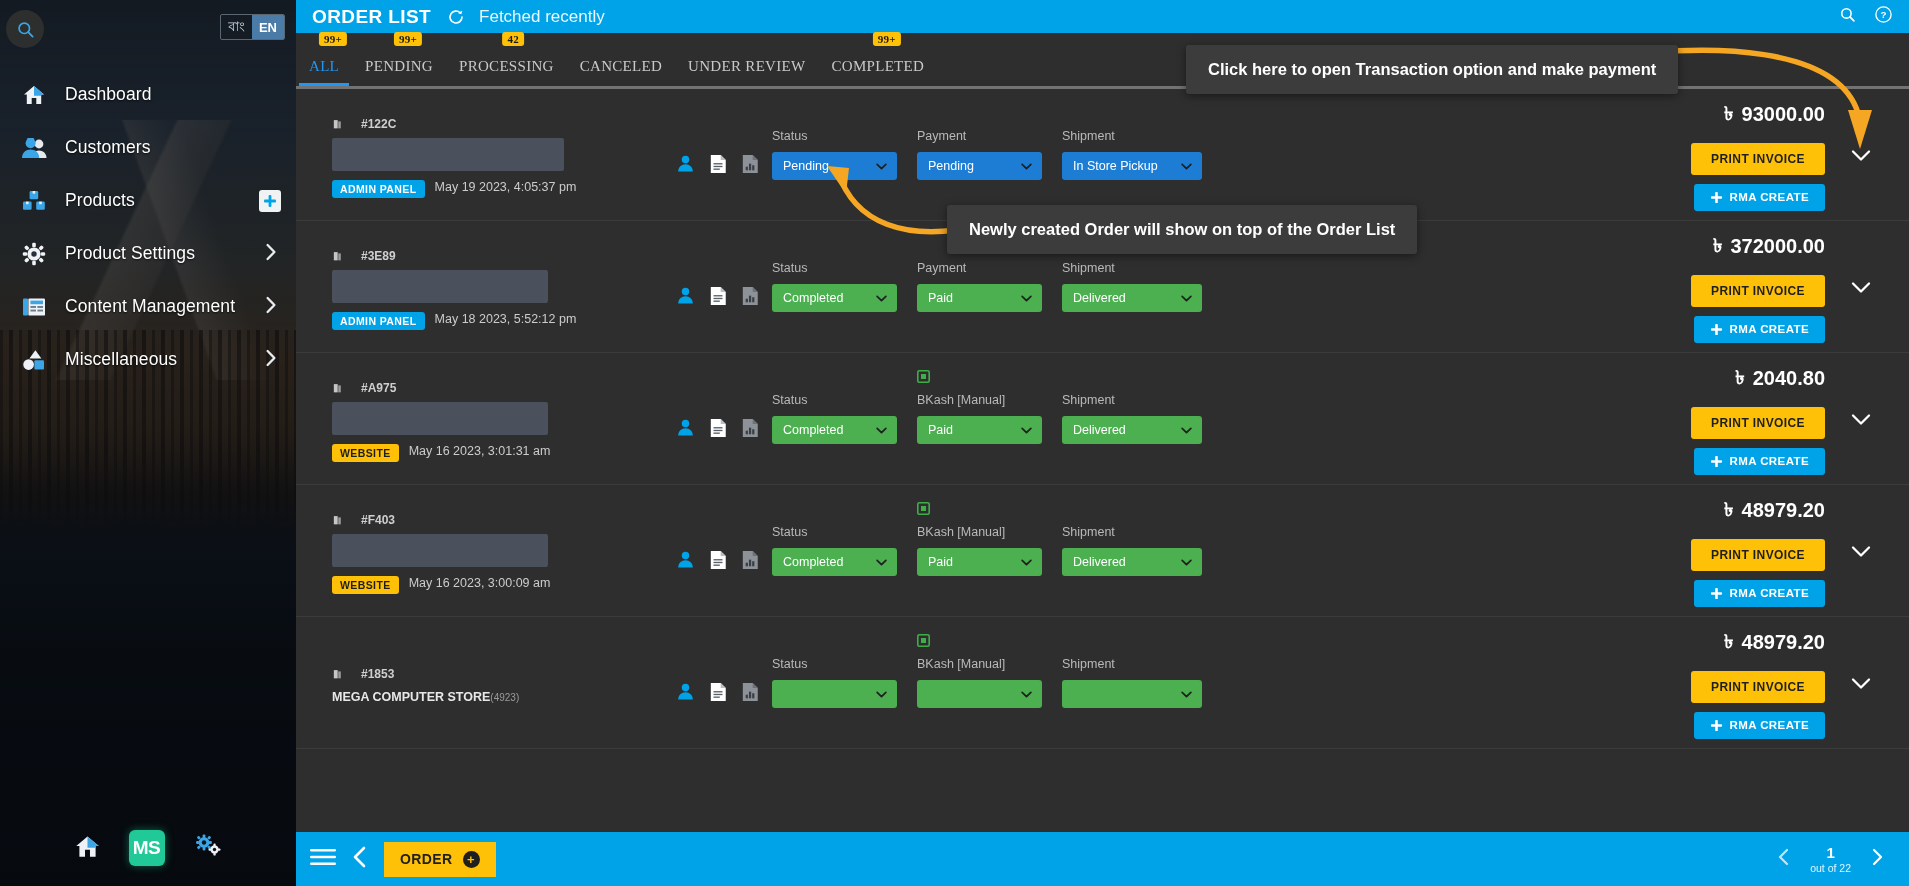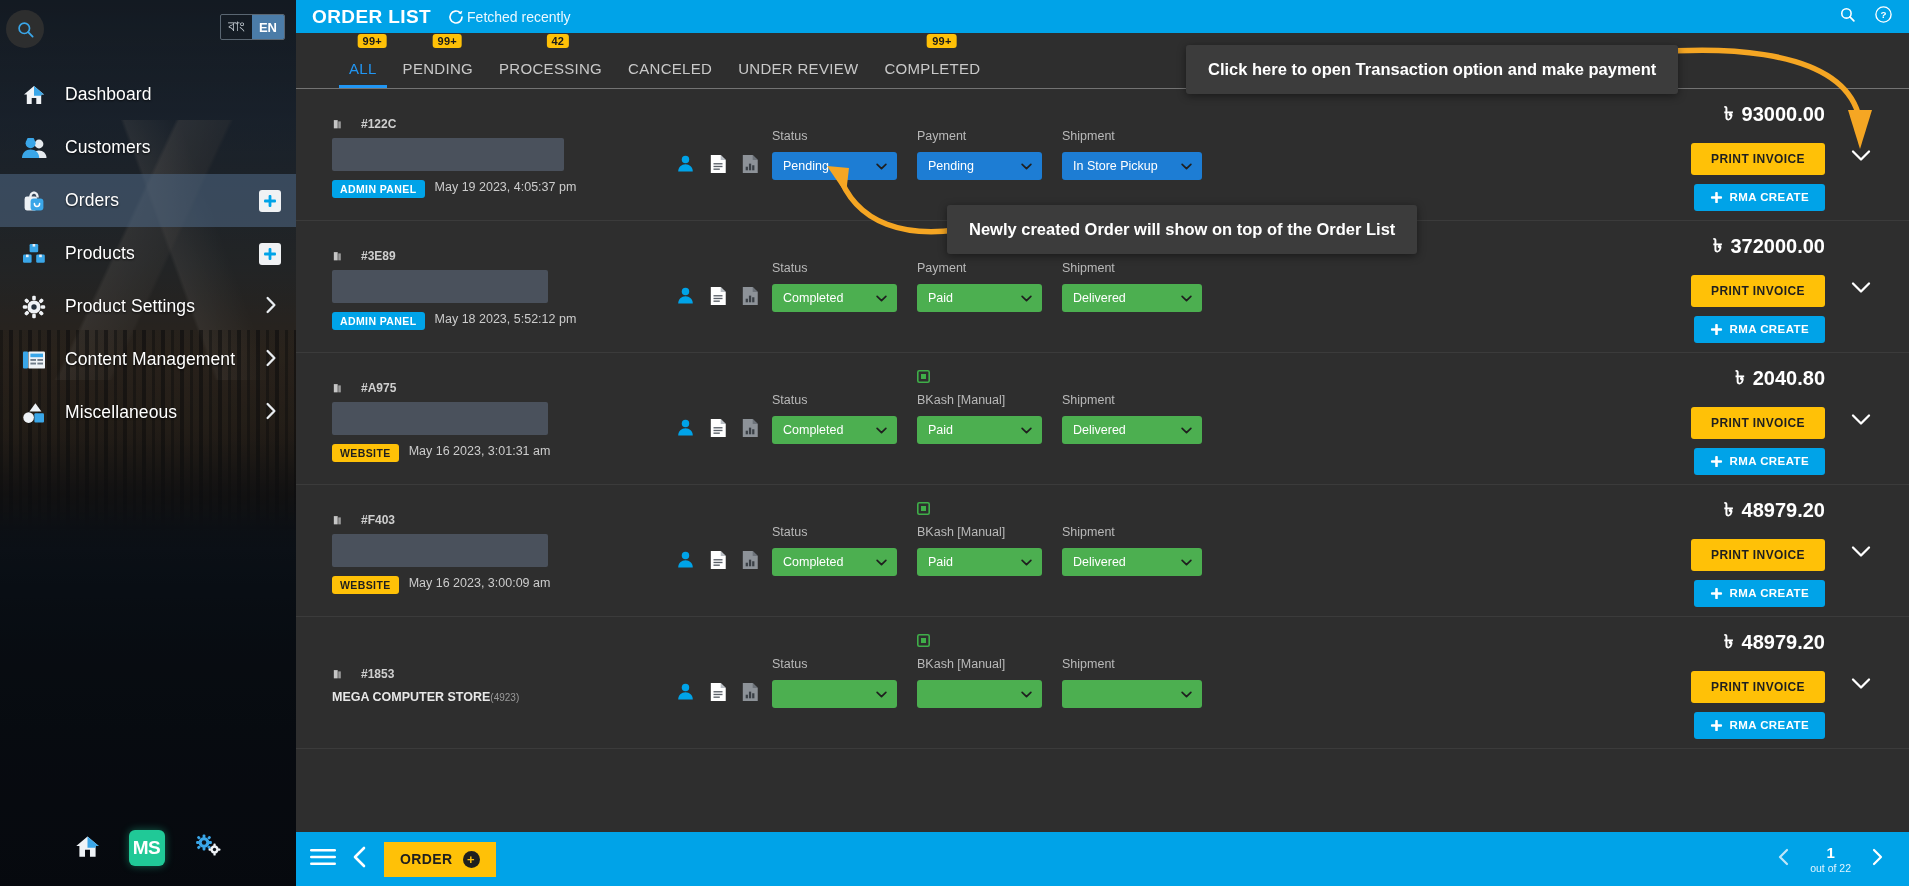--- a/index.html
+++ b/index.html
@@ -130,28 +130,29 @@
 
   .topbar {
     height: 33px; background: #00a3e8;
     display:flex; align-items:center; padding: 0 16px;
     position: relative;
   }
   .topbar-title {
     color:#fff; font-weight:bold; font-size: 19px; letter-spacing:.4px;
   }
   .refresh-ico { margin-left: 16px; display:flex; align-items:center; cursor:pointer; }
-  .fetched { color:#eaf8ff; font-size: 14px; margin-left: 2px; }
+  .fetched { color:#eaf8ff; font-size: 17px; margin-left: 14px; }
   .topbar-right { margin-left:auto; display:flex; align-items:center; gap: 18px; }
 
   .tabs {
     height: 56px; display:flex; align-items:flex-end;
-    padding-left: 40px; background:#2e2e2e;
-    border-bottom: 1px solid #737373;
+    background:#2e2e2e;
+    border-bottom: 3px solid #737373;
     position: relative;
+    font-family: Liberation Serif, serif;
   }
   .tab {
     position:relative; padding: 0 13px 11px 13px;
     color:#c9c9c9; font-size: 15px; cursor:pointer;
     letter-spacing:.3px;
   }
   .tab.active { color:#2196f3; }
   .tab.active::after {
     content:""; position:absolute; left:3px; right:3px; bottom:0;
     height:3px; background:#2196f3;
@@ -314,37 +315,20 @@
           <span class="nav-ico">
             <svg width="26" height="22" viewBox="0 0 26 22">
               <circle cx="17" cy="7" r="4.4" fill="#e6eaee"></circle>
               <path d="M9.5 21 C9.5 16.6 12.9 13.6 17 13.6 C21.1 13.6 24.5 16.6 24.5 21 Z" fill="#e6eaee"></path>
               <circle cx="8.6" cy="6.2" r="5" fill="#3aa6e8"></circle>
               <path d="M0 21 C0 16 3.8 12.6 8.6 12.6 C13.4 12.6 17.2 16 17.2 21 Z" fill="#3aa6e8"></path>
               <path d="M4.6 3.2 L12.6 3.2 L11.6 .9 L5.6 .9 Z" fill="#3aa6e8"></path>
             </svg>
           </span>
           <span class="nav-label">Customers</span>
-        </div>
-        <div class="nav-item active">
-          <span class="nav-ico">
-            <svg width="24" height="24" viewBox="0 0 24 24">
-              <path d="M7.2 8.4 C7.2 4.6 9.4 2.4 12 2.4 C14.6 2.4 16.8 4.6 16.8 8.4 L14.4 8.4 C14.4 6 13.5 4.8 12 4.8 C10.5 4.8 9.6 6 9.6 8.4 Z" fill="#edf1f5"></path>
-              <rect x="2.6" y="7.6" width="12.6" height="13.8" rx="2.3" fill="#edf1f5"></rect>
-              <rect x="8.6" y="9.6" width="12.8" height="11.8" rx="3" fill="#3aa6e8"></rect>
-              <path d="M12.4 14.6 C12.4 16.4 13.6 17.6 15 17.6 C16.4 17.6 17.6 16.4 17.6 14.6" fill="none" stroke="#fff" stroke-width="1.5" stroke-linecap="round"></path>
-            </svg>
-          </span>
-          <span class="nav-label">Orders</span>
-          <span class="nav-plus">
-            <svg width="14" height="14" viewBox="0 0 14 14">
-              <rect x="5.6" y="1" width="2.8" height="12" rx="1" fill="#00a3e8"></rect>
-              <rect x="1" y="5.6" width="12" height="2.8" rx="1" fill="#00a3e8"></rect>
-            </svg>
-          </span>
         </div>
         <div class="nav-item">
           <span class="nav-ico">
             <svg width="24" height="22" viewBox="0 0 24 22">
               <rect x="7.6" y="1" width="8.6" height="8.2" rx="1.2" fill="#3aa6e8"></rect>
               <rect x="1" y="11.6" width="8.6" height="8.2" rx="1.2" fill="#3aa6e8"></rect>
               <rect x="14.2" y="11.6" width="8.6" height="8.2" rx="1.2" fill="#3aa6e8"></rect>
               <rect x="10.6" y="1" width="2.6" height="2.6" fill="#e9eef3"></rect>
               <rect x="4" y="11.6" width="2.6" height="2.6" fill="#e9eef3"></rect>
               <rect x="17.2" y="11.6" width="2.6" height="2.6" fill="#e9eef3"></rect>

